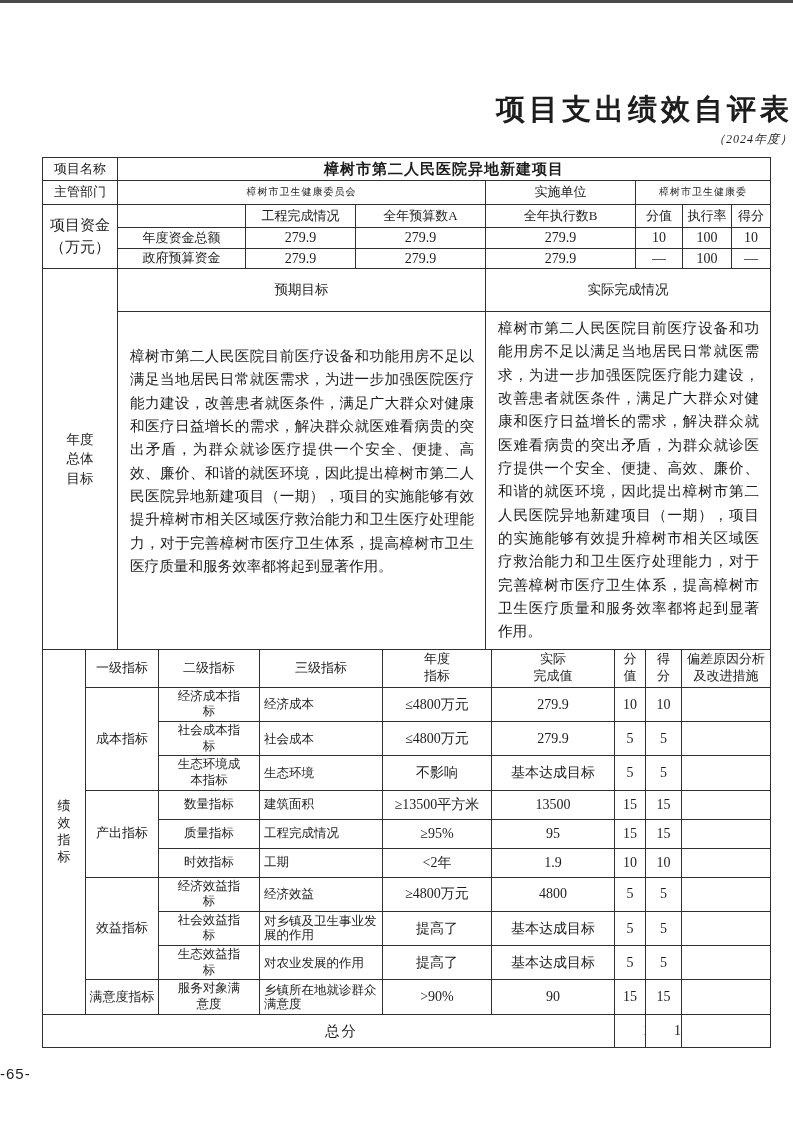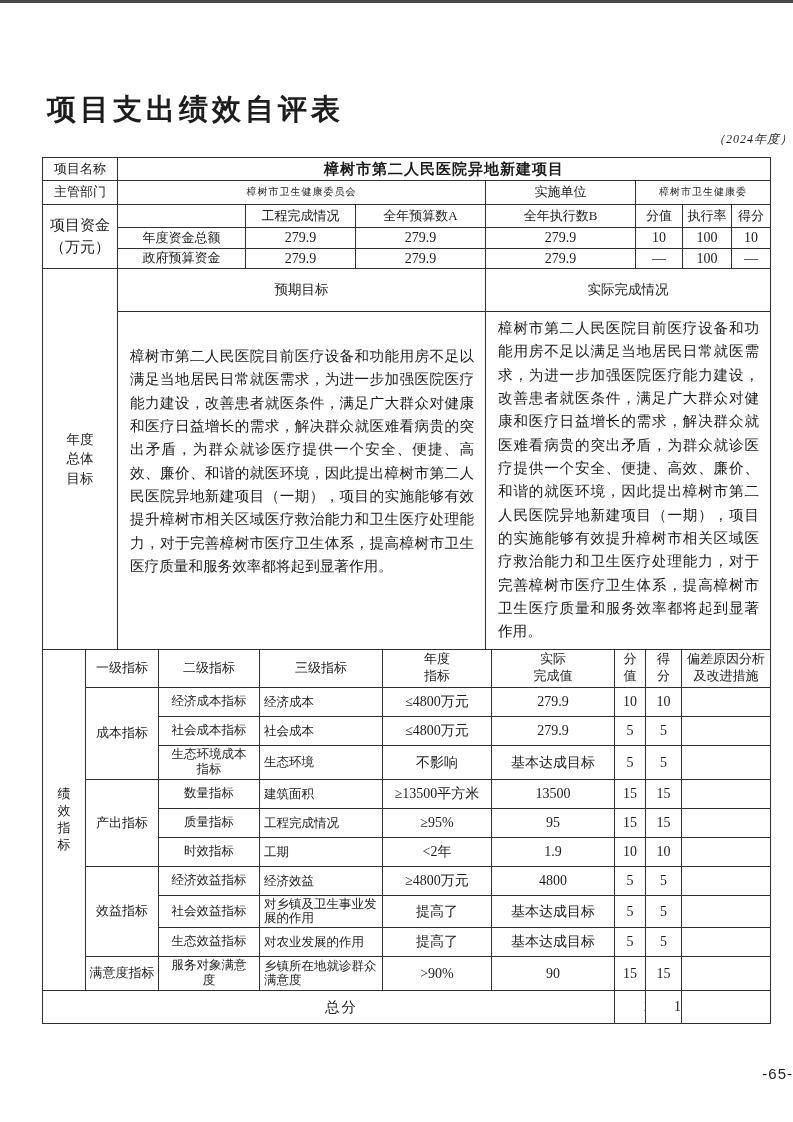--- a/index.html
+++ b/index.html
@@ -10,25 +10,24 @@
     height: 1122px;
     margin: 0 auto;
     background: #ffffff;
     color: #1d1d1d;
     font-family: "Liberation Serif", "DejaVu Serif", serif;
     overflow: hidden;
   }
   .scan-edge { position: absolute; top: 0; left: 0; width: 100%; height: 3px; background: #4a4a4a; }
   .doc-title {
     padding-top: 90px;
-    text-align: left;
+    text-align: right;
     font-size: 29px;
     font-weight: bold;
     letter-spacing: 4px;
-    padding-left: 47px;
   }
   .doc-subtitle {
     text-align: right;
     font-size: 12px;
     margin-top: 1px;
     letter-spacing: 1px;
     font-style: italic;
   }
   .tbl-wrap { margin: 9px 0 0 42px; width: 728px; }
   table { border-collapse: collapse; table-layout: fixed; width: 728px; }
@@ -58,30 +57,30 @@
     font-size: 14.6px;
     line-height: 1.6;
     padding: 4px 9px 4px 10px;
   }
   .goal-text.pad-top { padding-top: 32px; }
   .vlabel { font-size: 15px; line-height: 1.45; }
   
   .r-phead td { height: 38px; font-size: 13px; line-height: 1.3; }
   .r-prow td { height: 29px; }
   .lvl1 { font-size: 13px; }
-  .lvl2 { font-size: 12.5px; padding: 1px 7px; }
+  .lvl2 { font-size: 12.5px; padding: 1px 13px; }
   .lvl3 { font-size: 12.5px; text-align: left; padding-left: 4px; line-height: 1.15; }
   .annual { font-size: 14px; }
   .r-total td { height: 33px; padding-left: 28px; }
   .total-label { font-size: 14.5px; letter-spacing: 2px; }
   .page-number {
     position: absolute;
     left: 0; right: 0;
     bottom: 40px;
-    text-align: right;
+    text-align: left;
     font-size: 15px;
     font-family: "Liberation Sans", sans-serif;
     letter-spacing: 1px;
   }
 </style>
 </head>
 <body>
 
 <div class="page">
   <div class="scan-edge"></div>

